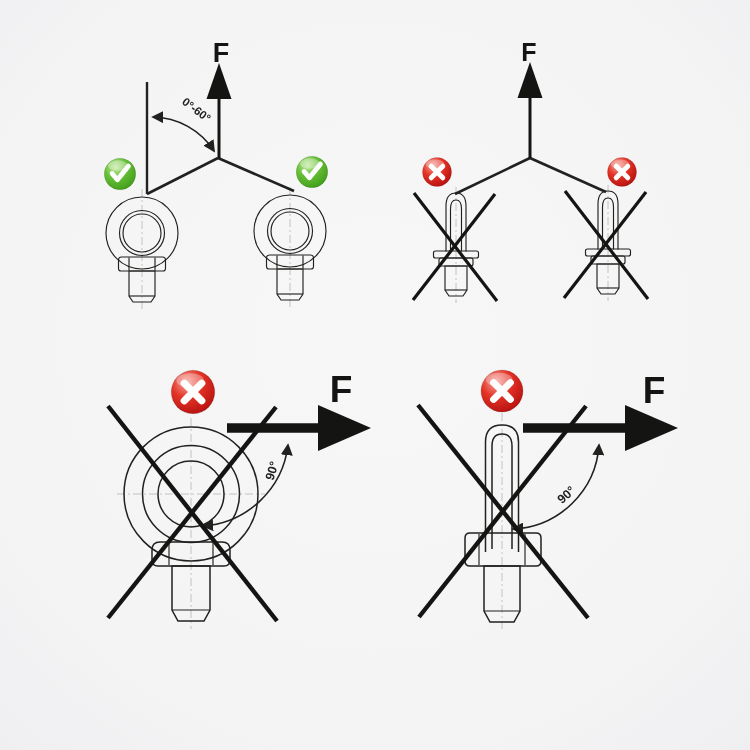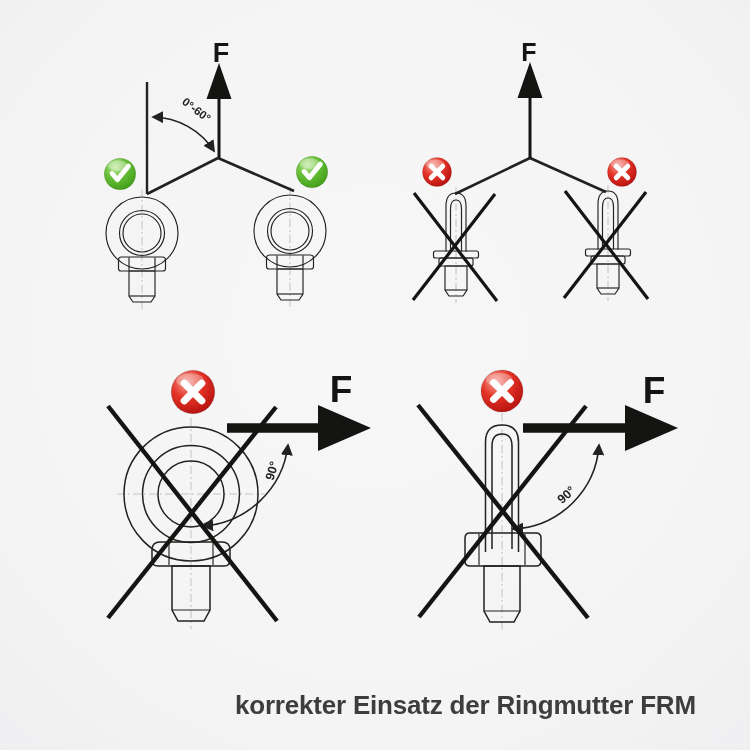--- a/index.html
+++ b/index.html
@@ -171,14 +171,13 @@
 
     <g stroke="#141412" stroke-width="4.4">
       <line x1="418" y1="405" x2="588" y2="618"></line>
       <line x1="586" y1="406" x2="419" y2="617"></line>
     </g>
 
     <use href="#badgeCross" transform="translate(502,391) scale(1.4)"></use>
   </g>
 </svg>
 
-<div class="caption">korrekter Einsatz der Ringmutter FRM</div>
 </div>
 
 </body></html>

